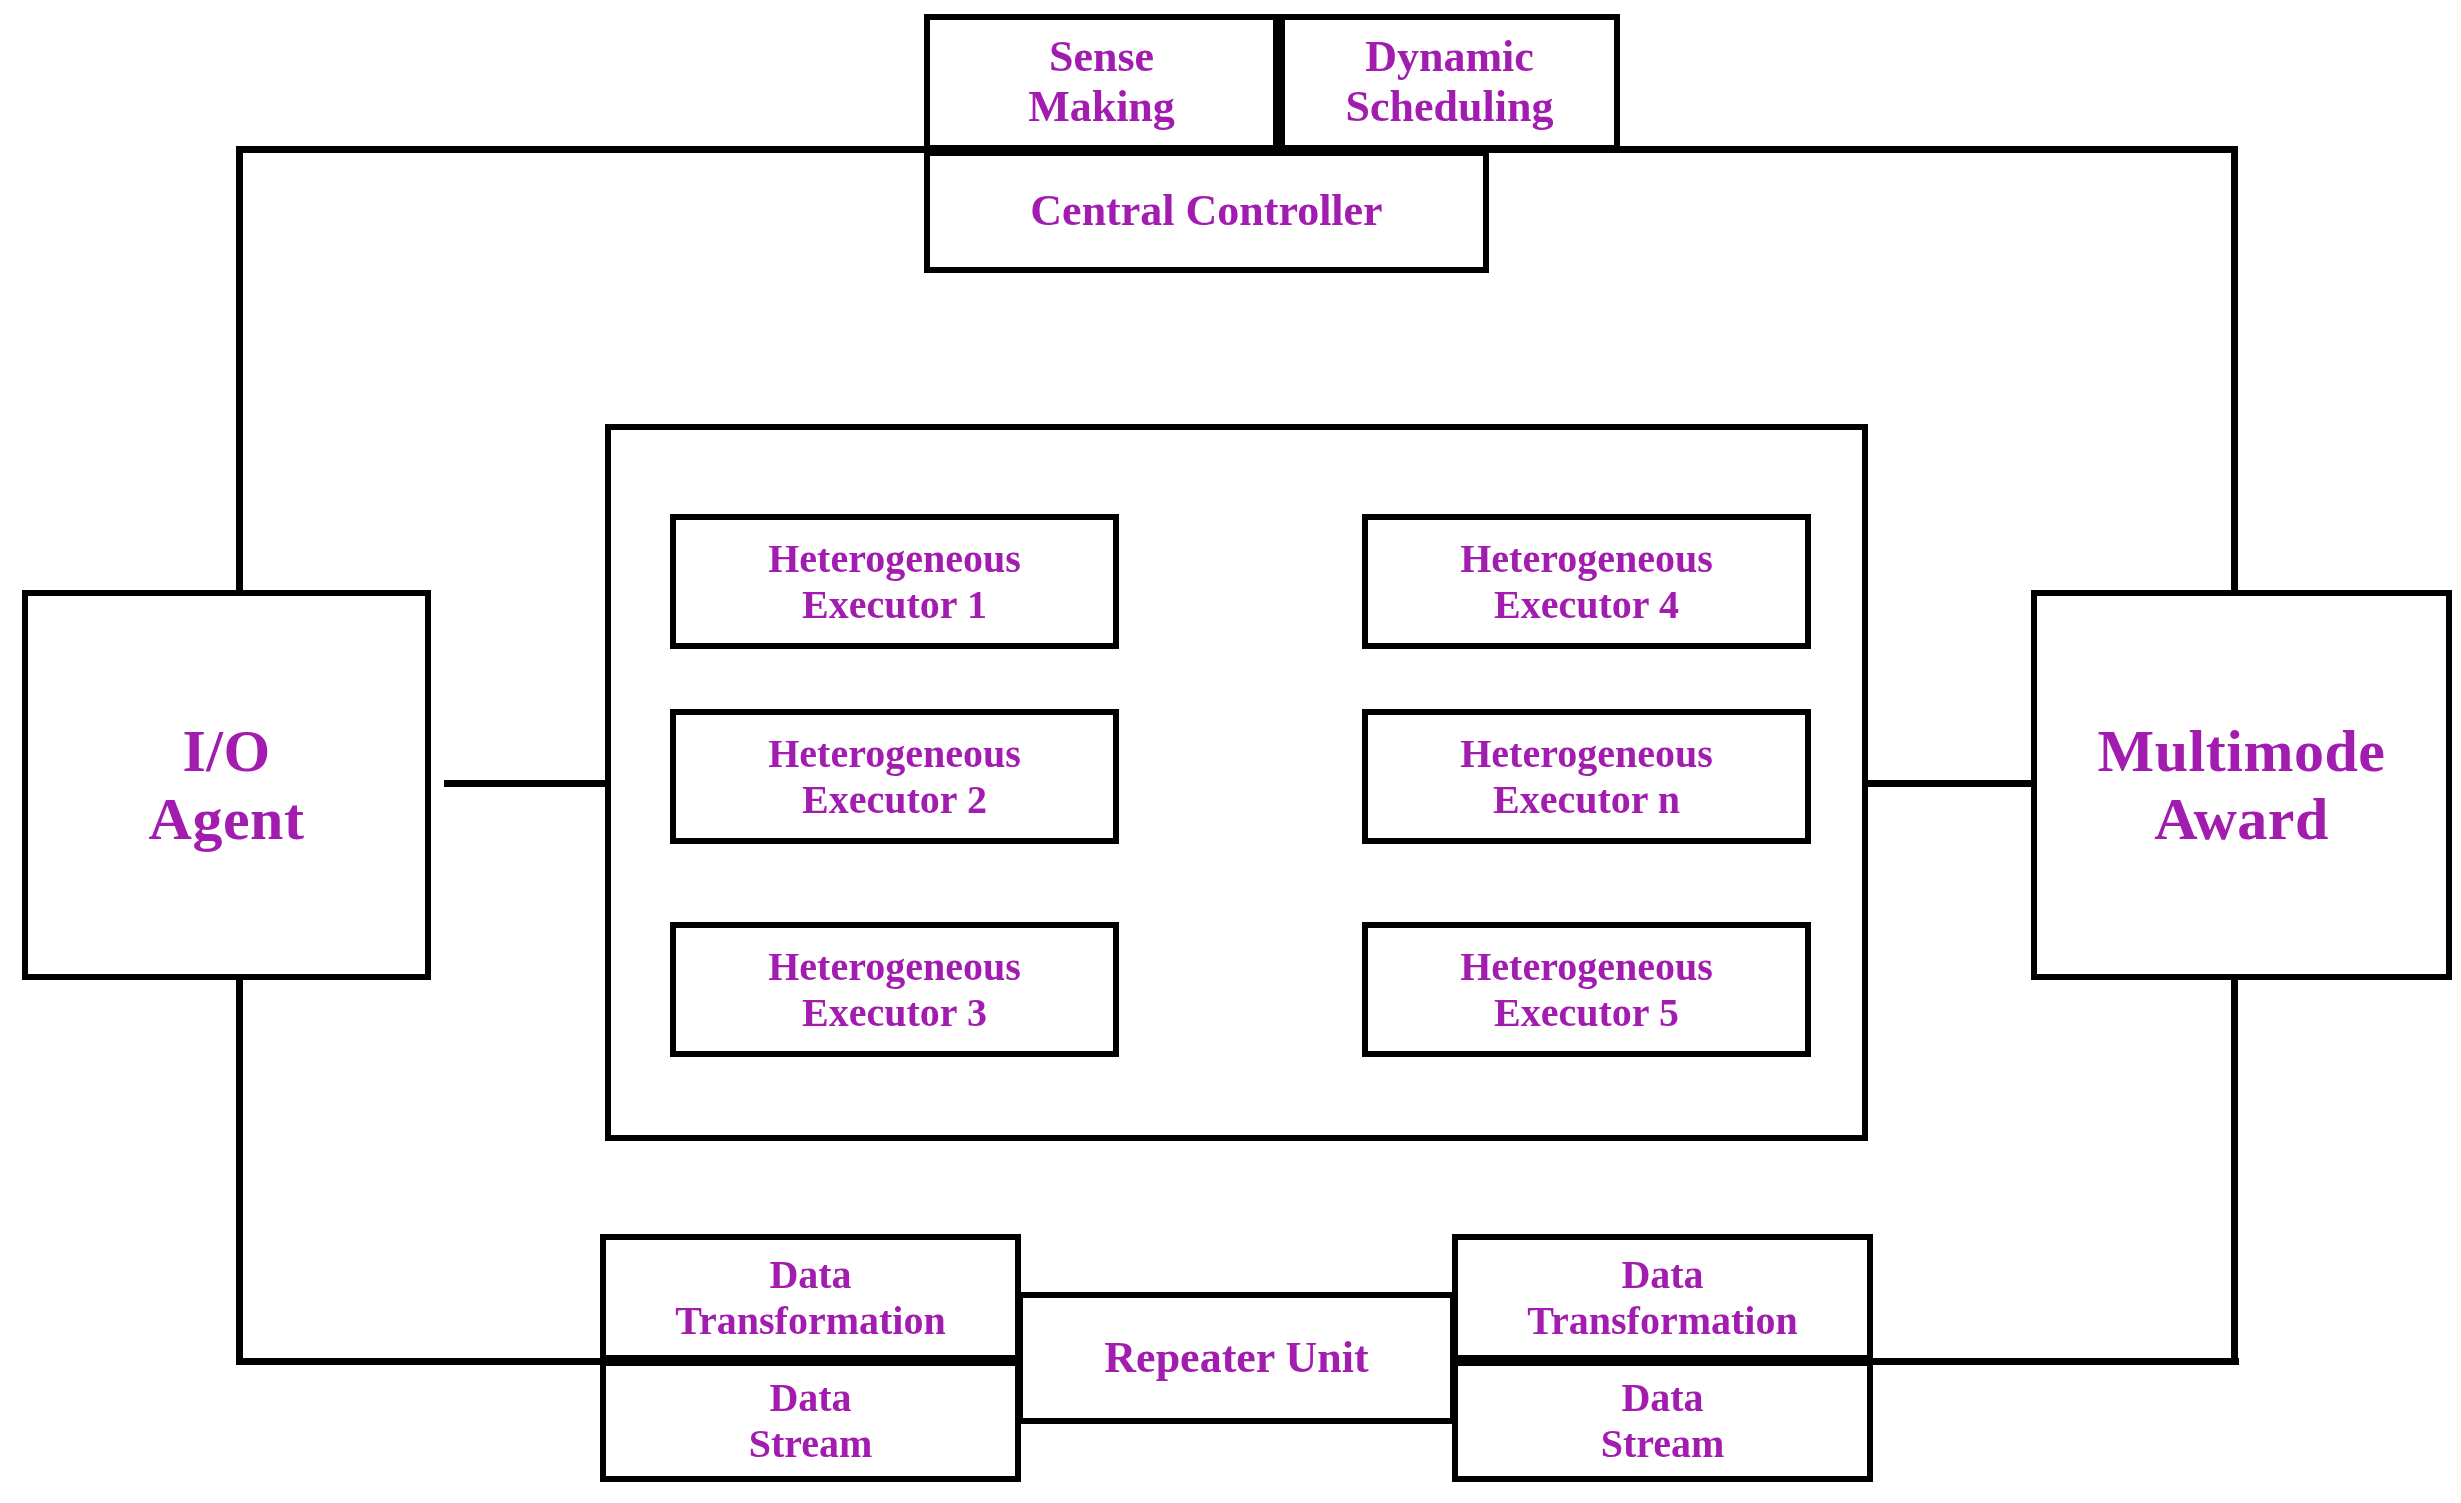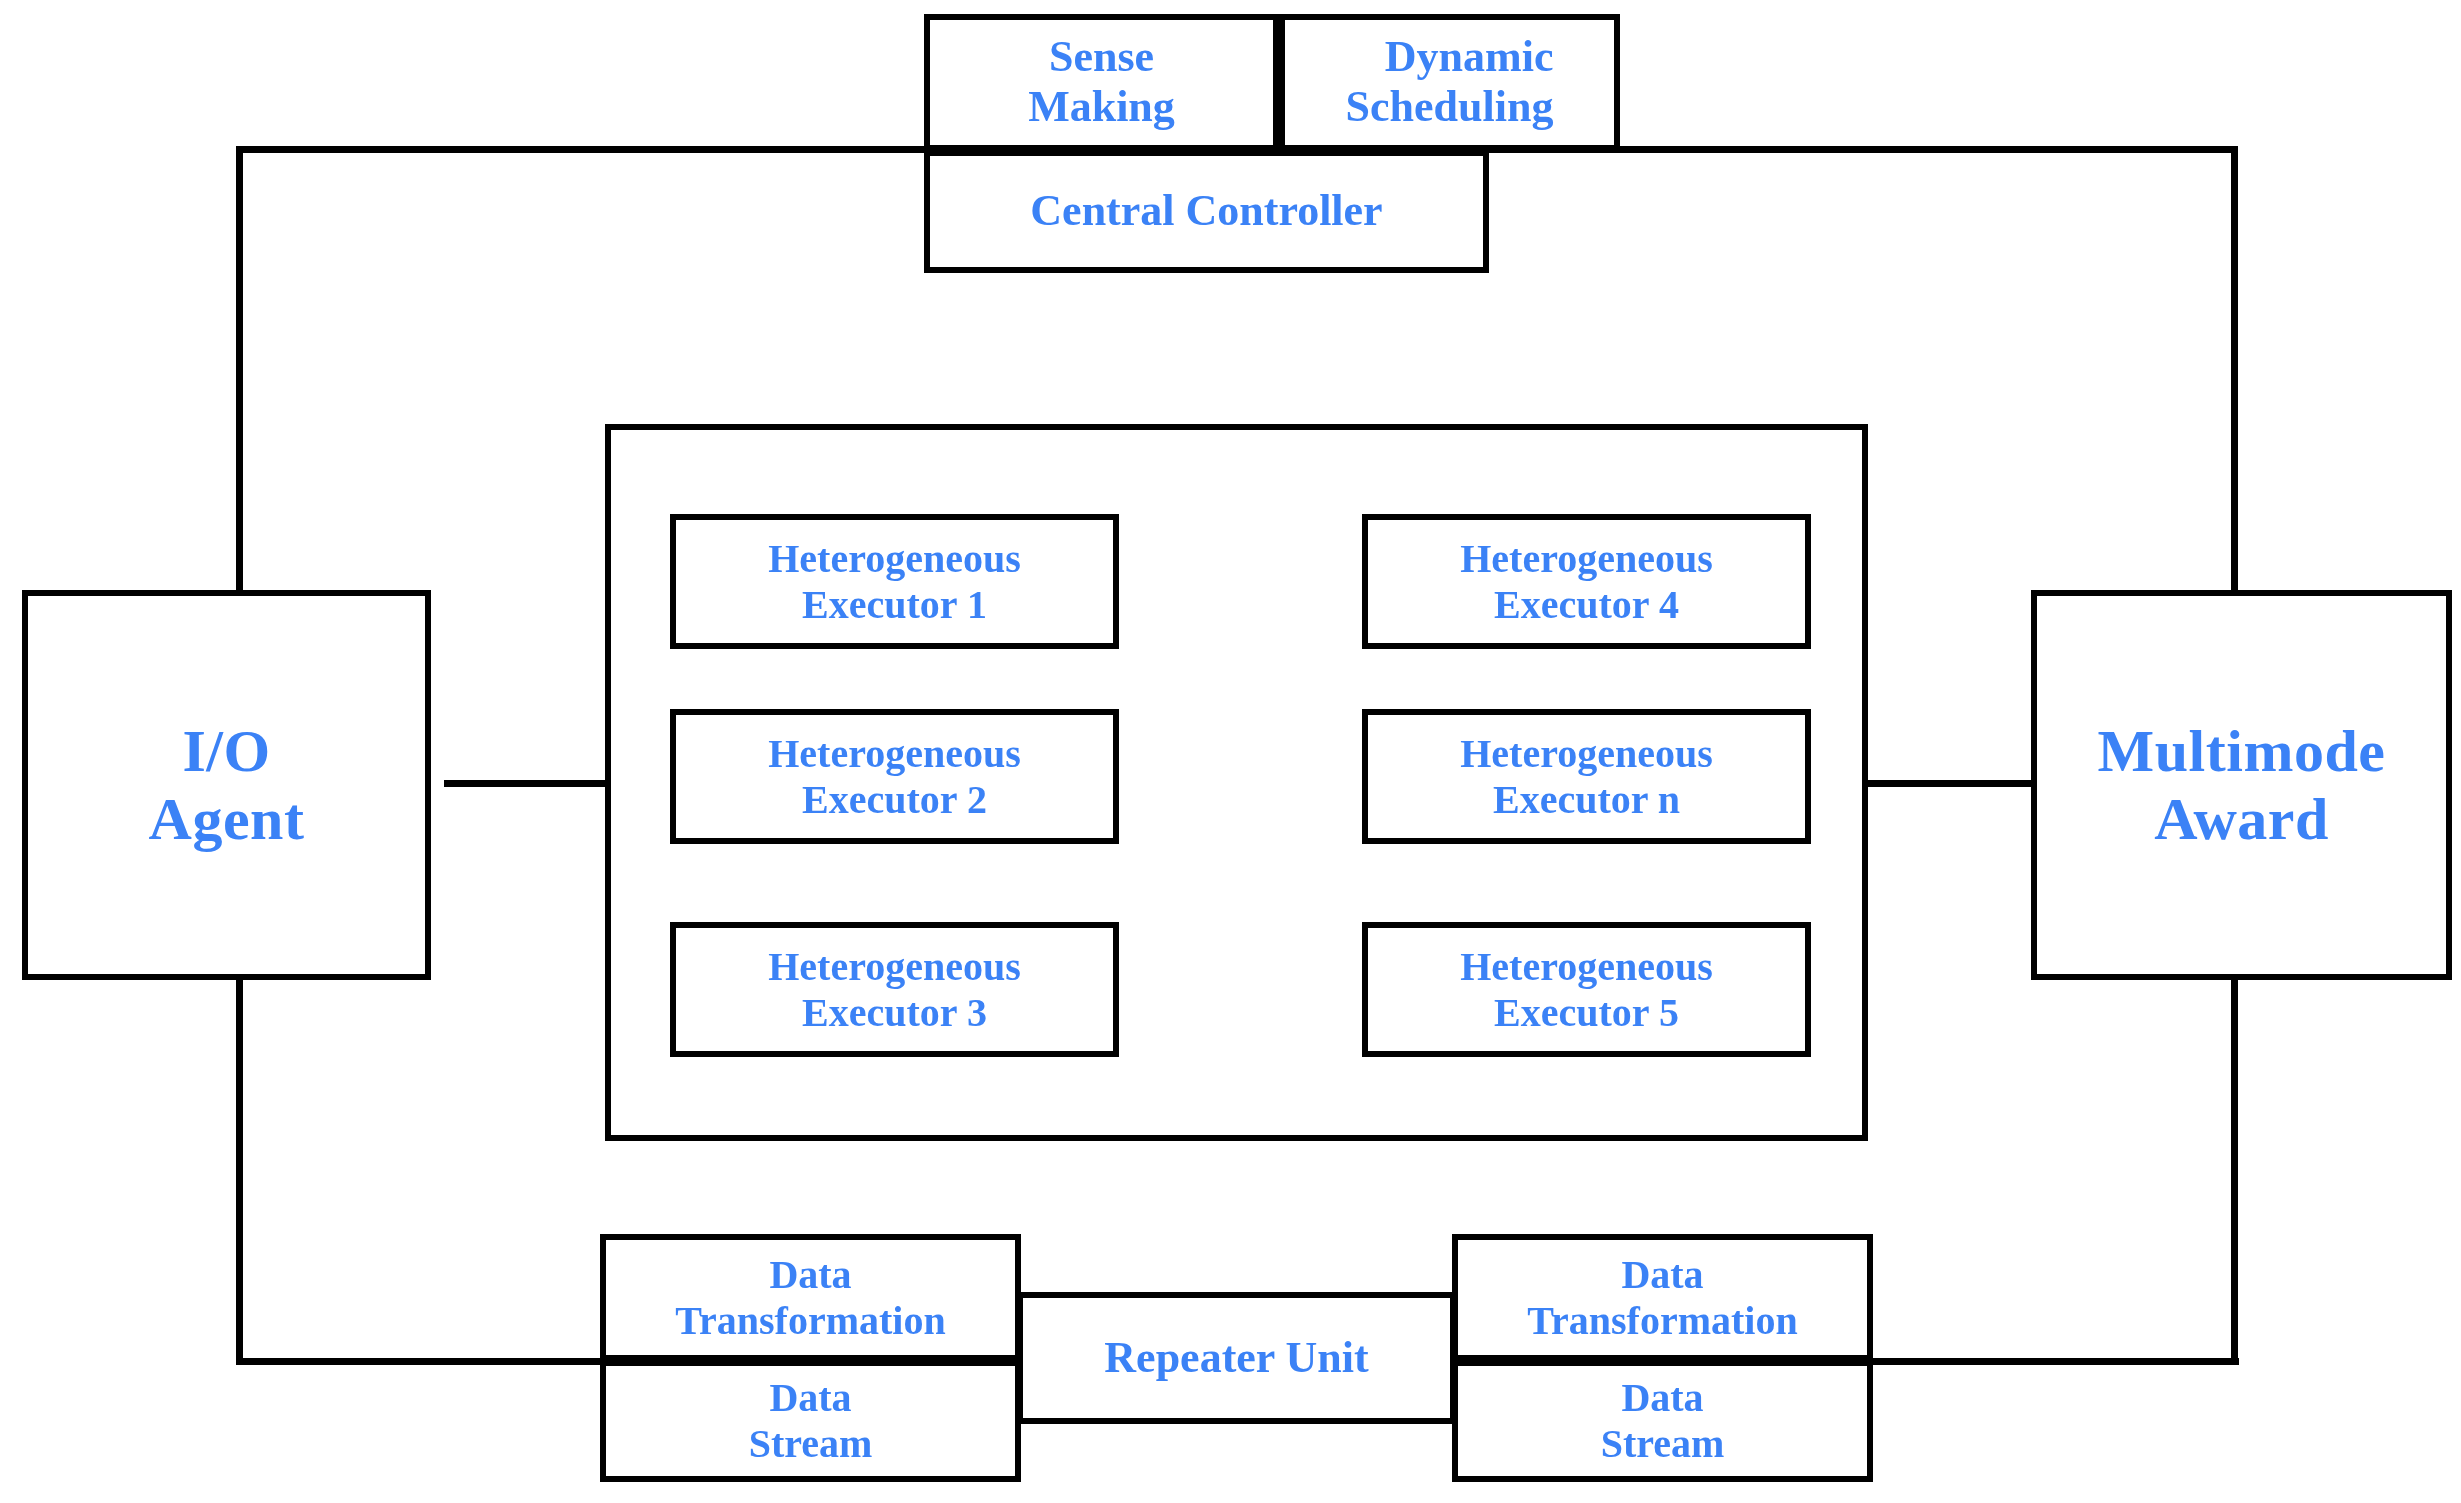--- a/index.html
+++ b/index.html
@@ -21,21 +21,21 @@
   .box {
     position: absolute;
     box-sizing: border-box;
     border: 6.8px solid #000000;
     background: #ffffff;
     display: flex;
     align-items: center;
     justify-content: center;
     text-align: center;
     font-weight: bold;
-    color: #3b82f6;
+    color: #a21caf;
     line-height: 1.14;
     white-space: pre-line;
   }
 
   
   .line-h {
     position: absolute;
     background: #000000;
     height: 6.8px;
   }
@@ -70,21 +70,21 @@
 
   <div class="line-v" style="left:2231px; top:146px; height:1218px;"></div>
 
   <div class="line-h" style="left:236px; top:1358px; width:371px;"></div>
 
   <div class="line-h" style="left:1871px; top:1358px; width:368px;"></div>
 
   <div class="box controller-box" style="left:924px; top:13.7px; width:355px; height:137px;">Sense
 Making</div>
 
-  <div class="box controller-box" style="left:1279px; top:13.7px; width:341px; height:137px;text-align:right;">Dynamic
+  <div class="box controller-box" style="left:1279px; top:13.7px; width:341px; height:137px;">Dynamic
 Scheduling</div>
 
   <div class="box controller-box" style="left:924px; top:150px; width:565px; height:123px;">Central Controller</div>
 
   <div class="line-v" style="left:1268px; top:273px; width:0px; height:0px;"></div>
 
   <div class="box terminal-box" style="left:22px; top:590px; width:409px; height:390px;">I/O
 Agent</div>
 
   <div class="line-h" style="left:444px; top:780px; width:164px;"></div>

